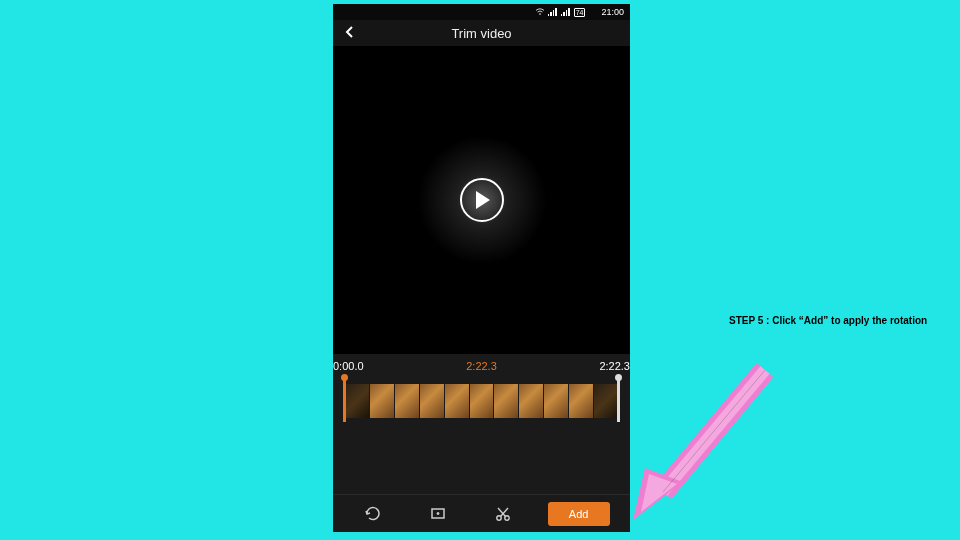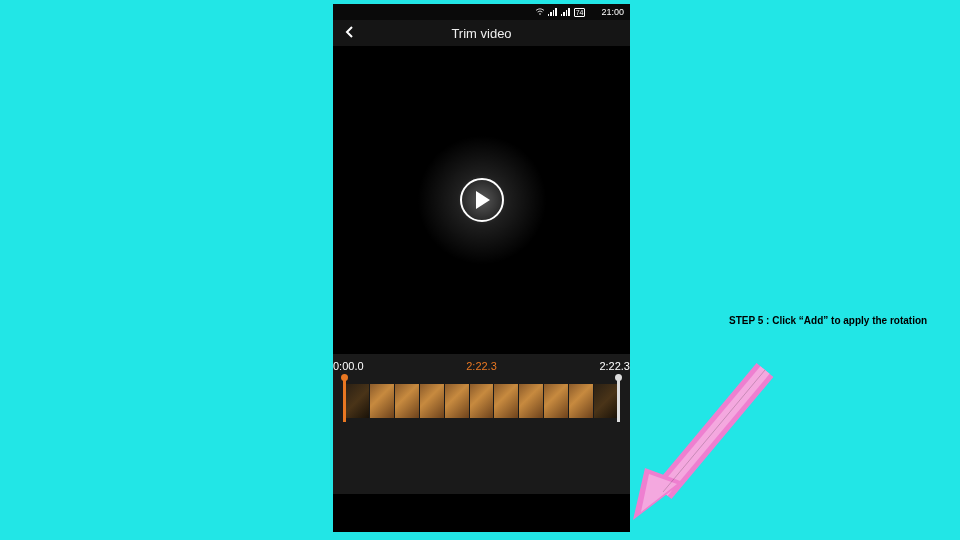--- a/index.html
+++ b/index.html
@@ -258,20 +258,44 @@
           <div class="handle-knob"></div>
         </div>
       <div class="handle-right">
           <div class="handle-knob"></div>
         </div>
     </div>
   </div>
 
   <div class="spacer"></div>
 
+  <div class="toolbar">
+    <div class="tool">
+      <svg width="20" height="20" viewBox="0 0 20 20">
+        <path d="M4 10 A6 6 0 1 1 6 14" stroke="#ccc" stroke-width="1.5" fill="none"></path>
+        <path d="M3 7 L4 10 L7 9" stroke="#ccc" stroke-width="1.5" fill="none"></path>
+      </svg>
+    </div>
+    <div class="tool">
+      <svg width="20" height="20" viewBox="0 0 20 20">
+        <rect x="4" y="5" width="12" height="9" stroke="#ccc" stroke-width="1.5" fill="none"></rect>
+        <circle cx="10" cy="9.5" r="1" fill="#ccc"></circle>
+      </svg>
+    </div>
+    <div class="tool">
+      <svg width="20" height="20" viewBox="0 0 20 20">
+        <circle cx="6" cy="14" r="2.2" stroke="#ccc" stroke-width="1.4" fill="none"></circle>
+        <circle cx="14" cy="14" r="2.2" stroke="#ccc" stroke-width="1.4" fill="none"></circle>
+        <path d="M7.5 12.5 L15 4 M12.5 12.5 L5 4" stroke="#ccc" stroke-width="1.4"></path>
+      </svg>
+    </div>
+    <div class="add-btn">
+      <span>Add</span>
+    </div>
+  </div>
 
 </div>
 
 <div class="instruction">STEP 5 : Click “Add” to apply the rotation</div>
 
 <svg class="arrow" viewBox="0 0 160 170">
   <line x1="140" y1="10" x2="38" y2="132" stroke="#ee7fd0" stroke-width="22"></line>
   <line x1="140" y1="10" x2="38" y2="132" stroke="#f4a8df" stroke-width="12"></line>
   <polygon points="8,160 58,122 20,108" fill="#ee7fd0"></polygon>
   <polygon points="16,152 52,124 24,114" fill="#f4a8df"></polygon>

